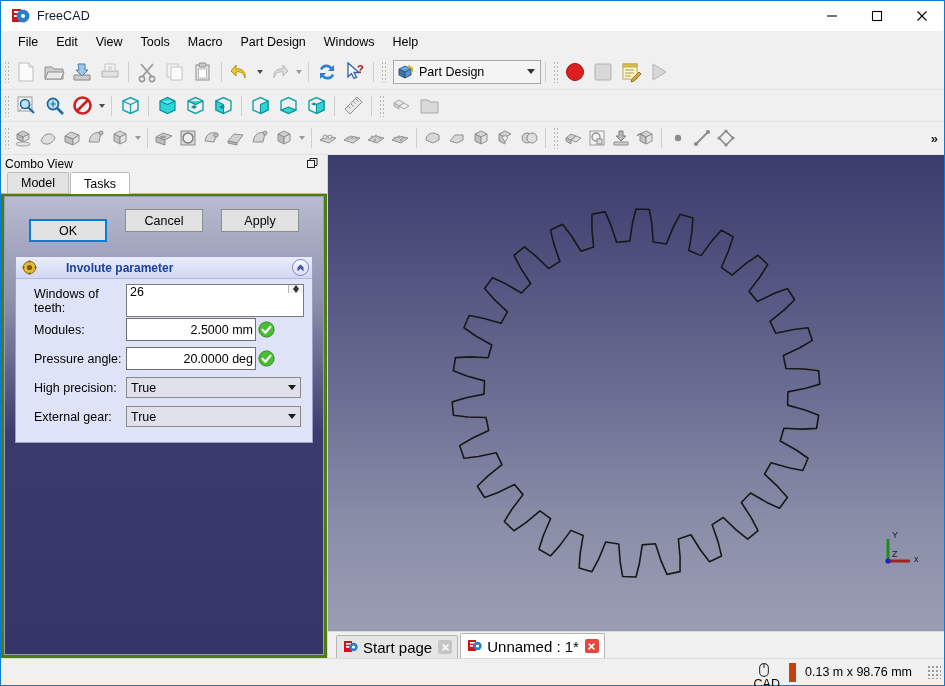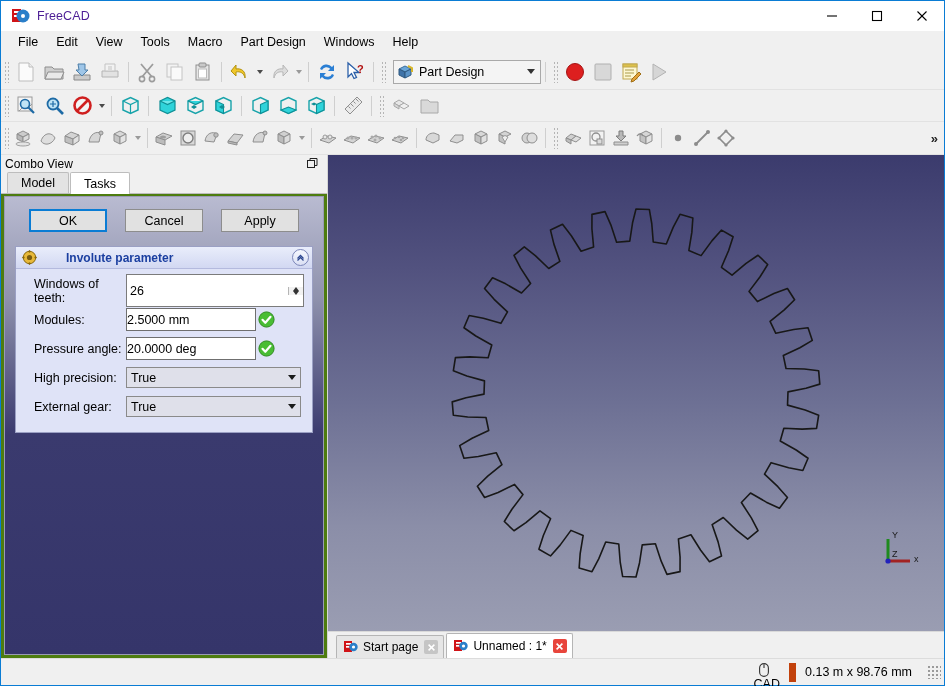--- a/index.html
+++ b/index.html
@@ -58,21 +58,21 @@
     box-shadow: 0 0 0 1.5px #2a7fc9;
   }
   .fc-logo .gear::after {
     content: "";
     position: absolute; left: 3px; top: 3px;
     width: 4px; height: 4px;
     background: #fff; border-radius: 50%;
   }
   .titlebar .title-text {
     font-size: 12.5px;
-    color: #4c1d95;
+    color: #0f172a;
     letter-spacing: .1px;
   }
   .titlebar .spacer { flex: 1; }
   .win-btn {
     width: 45px; height: 30px;
     display: flex; align-items: center; justify-content: center;
     color: #000;
   }
   .win-btn svg { display: block; }
 
@@ -268,20 +268,21 @@
     border: 1px solid #8d8d8d;
     font-size: 12.5px;
     color: #000;
     display: flex;
     align-items: center;
     justify-content: center;
   }
   .tbtn.focused {
     border: 2px solid #0a7cd4;
     background: #e1e1e1;
+    margin-top: 10px;
   }
 
   .group-box {
     margin: 2px 10px 0 10px;
     border: 1px solid #9ba0c4;
     background: #dfe3f7;
   }
   .group-head {
     height: 22px;
     background: linear-gradient(180deg, #e9edfb 0%, #d2d8f2 100%);
@@ -317,21 +318,21 @@
     width: 102px;
     flex: 0 0 102px;
     font-size: 12.5px;
     color: #000;
     padding-left: 10px;
   }
   .field {
     flex: 1;
     height: 33px;
     display: flex;
-    align-items: center;
+    align-items: flex-start;
     border: 1px solid #7b7b7b;
     background: #ffffff;
   }
   .field .fv {
     flex: 1;
     display: flex;
     align-items: center;
     padding: 0 3px;
     font-size: 12.5px;
     color: #000;
@@ -364,20 +365,21 @@
   .qty-field {
     flex: 0 0 130px;
     height: 23px;
     border: 1px solid #6f6f6f;
     background: #ffffff;
     display: flex;
     align-items: center;
   }
   .qty-field .qv {
     flex: 1;
+    text-align: right;
     padding-right: 2px;
     font-size: 12.5px;
     color: #000;
   }
   .combobox {
     flex: 0 0 175px;
     height: 21px;
     border: 1px solid #8a8a8a;
     background: #dfe0ea;
     display: flex;
@@ -428,21 +430,21 @@
     display: flex;
     align-items: flex-end;
     padding-left: 8px;
     border-top: 1px solid #d9d9d9;
   }
   .doc-tab {
     height: 23px;
     display: flex;
     align-items: center;
     padding: 0 5px 0 7px;
-    font-size: 12px;
+    font-size: 15px;
     color: #000;
     background: #e6e6e6;
     border: 1px solid #b5b5b5;
     border-bottom: none;
     margin-right: 2px;
     border-radius: 2px 2px 0 0;
   }
   .doc-tab.active { background: #ffffff; height: 25px; }
   .doc-tab .dt-icon { width: 14px; height: 14px; margin-right: 5px; flex:0 0 14px;}
   .doc-tab .dt-label { white-space: nowrap; margin-right: 6px; }

